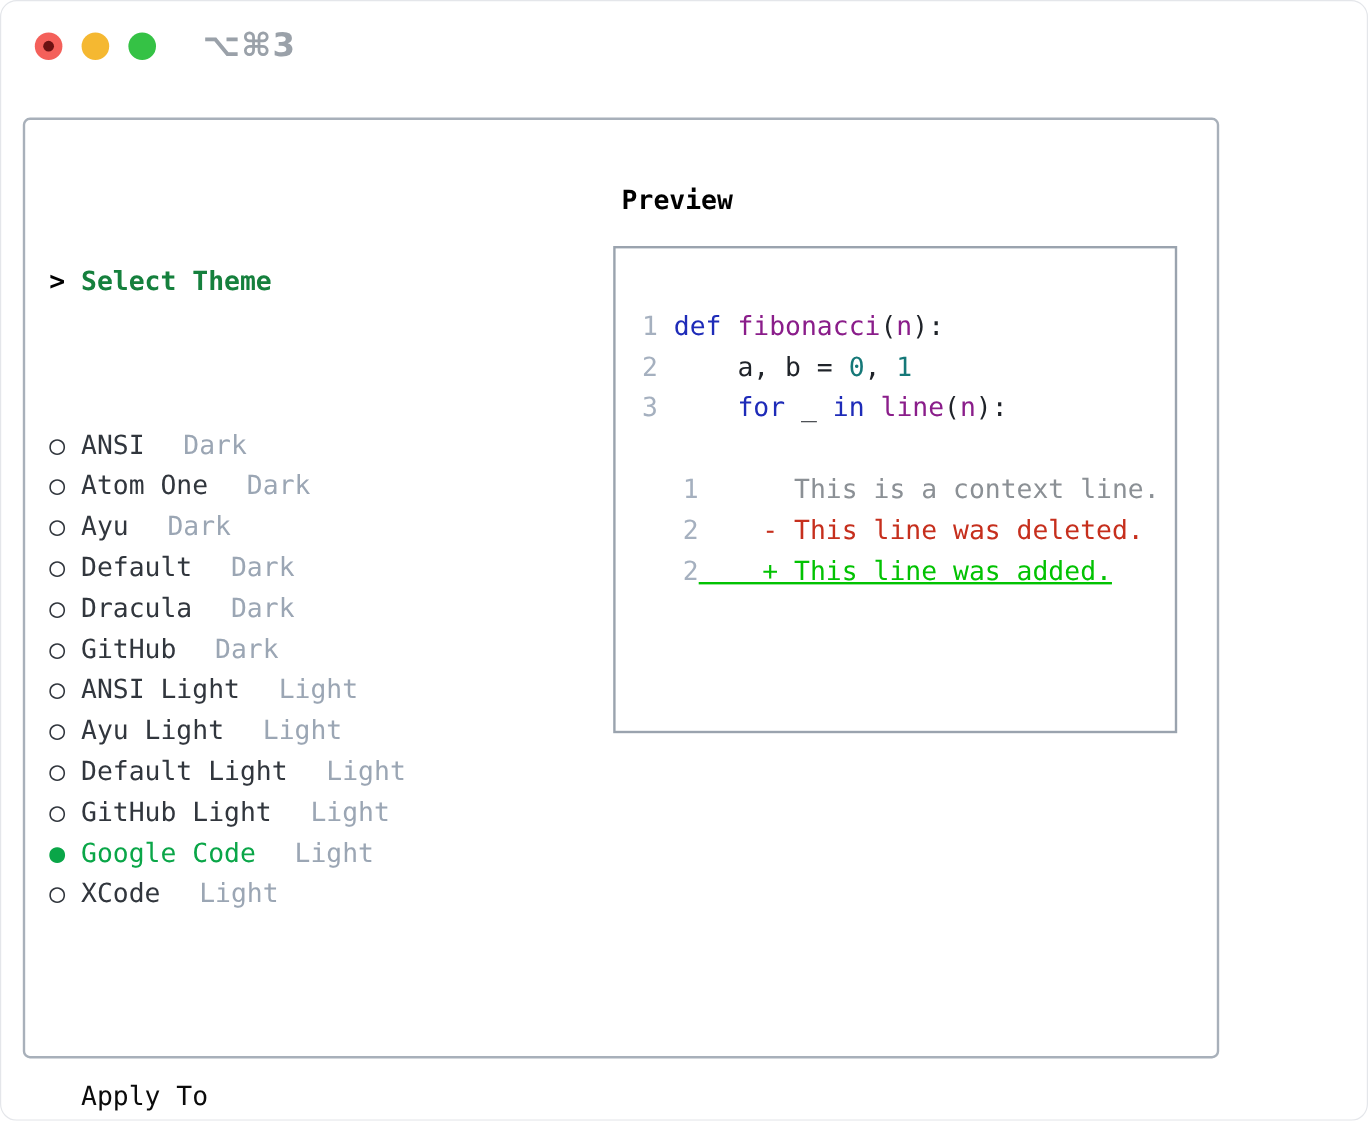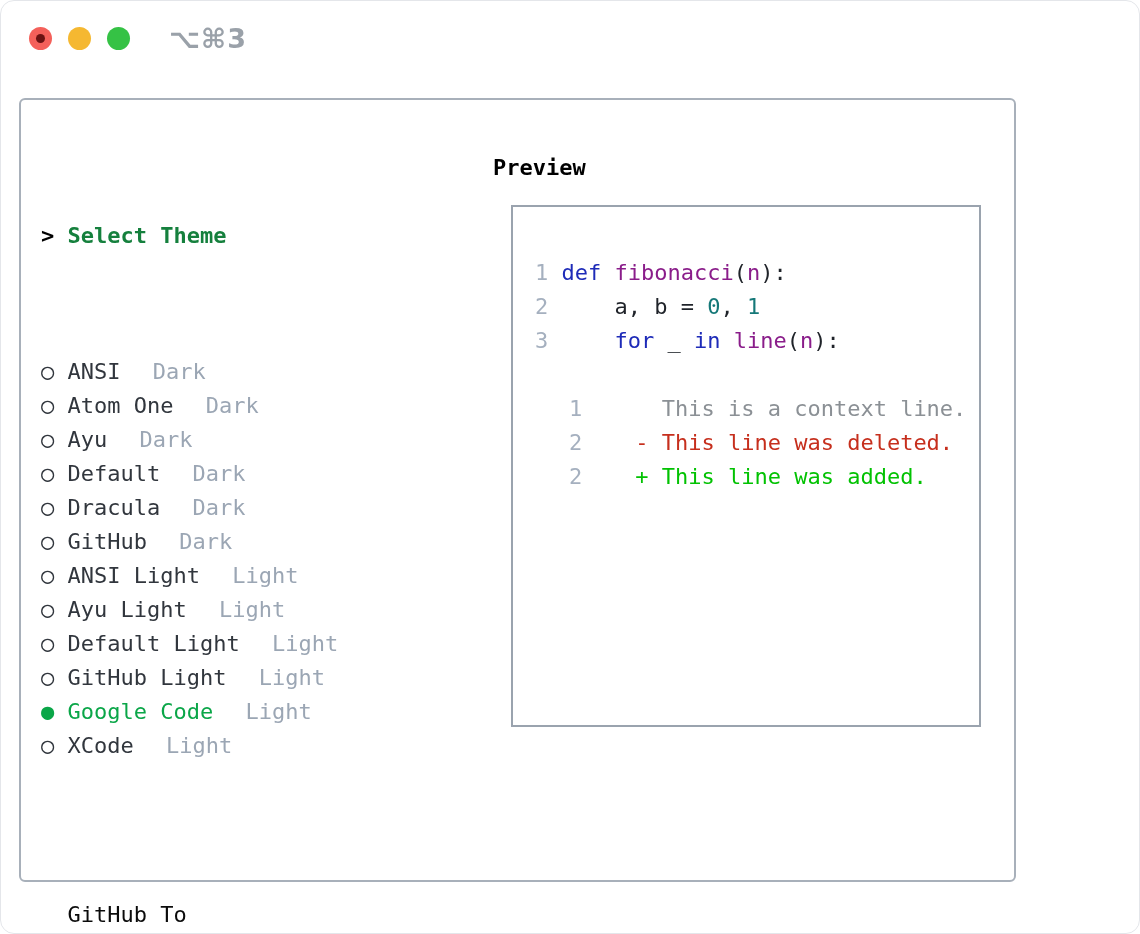--- a/index.html
+++ b/index.html
@@ -43,38 +43,38 @@
   .hdr-label  { font-weight: bold; color: #15803d; }
   .bullet { color: var(--text-dark); }
   .bullet.sel { color: var(--select-green); }
   .t-name { color: var(--text-dark); }
   .t-name.sel { color: var(--select-green); }
   .t-tag  { color: var(--tag-gray); margin-left: 19px; }
   .apply-header { color: #0b0b0b; margin-top: 33px; padding-left: 2ch; }
 
   
   .preview-label {
-    position: absolute; left: 472px; top: 51px;
+    position: absolute; left: 497px; top: 51px;
     font-size: 22px; line-height: 34px; font-weight: bold; color: #000; text-align: center;
   }
   .preview-box {
-    position: absolute; left: 490px; top: 105px; width: 470px; height: 522px;
+    position: absolute; left: 490px; top: 105px; width: 470px; height: 406px;
     border: 2px solid var(--box-border); background: #fff;
     padding: 49px 0 0 22px; overflow: hidden;
   }
   .cl { font-size: 22px; line-height: 34px; white-space: pre; }
   .ln { color: var(--lineno); }
   .seg-pl  { color: var(--code-plain); }
   .seg-kw  { color: var(--code-kw); }
   .seg-fn  { color: var(--code-fn); }
   .seg-num { color: var(--code-num); }
   .diff-block { margin-top: 34px; margin-left: 34px; }
   .seg-ctx { color: var(--diff-ctx); }
   .seg-del { color: var(--diff-del); }
-  .seg-add { color: var(--diff-add); }
+  .seg-add { color: var(--diff-add); text-decoration: underline; }
 </style>
 </head>
 <body>
 
 <div class="window">
 
   <div class="titlebar">
     <div class="lights">
       <button class="light red"></button>
       <button class="light yellow"></button>
@@ -83,21 +83,21 @@
     <div class="win-title">⌥⌘3</div>
   </div>
 
   <div class="panel">
 
     <div class="left-col">
       <div class="row"><span class="hdr-prefix">&gt;</span><span> </span><span class="hdr-label">Select Theme</span></div>
 
       <div id="theme-list"><div class="row"><span class="bullet">○</span><span class="t-name"> ANSI</span><span class="t-tag"> Dark</span></div><div class="row"><span class="bullet">○</span><span class="t-name"> Atom One</span><span class="t-tag"> Dark</span></div><div class="row"><span class="bullet">○</span><span class="t-name"> Ayu</span><span class="t-tag"> Dark</span></div><div class="row"><span class="bullet">○</span><span class="t-name"> Default</span><span class="t-tag"> Dark</span></div><div class="row"><span class="bullet">○</span><span class="t-name"> Dracula</span><span class="t-tag"> Dark</span></div><div class="row"><span class="bullet">○</span><span class="t-name"> GitHub</span><span class="t-tag"> Dark</span></div><div class="row"><span class="bullet">○</span><span class="t-name"> ANSI Light</span><span class="t-tag"> Light</span></div><div class="row"><span class="bullet">○</span><span class="t-name"> Ayu Light</span><span class="t-tag"> Light</span></div><div class="row"><span class="bullet">○</span><span class="t-name"> Default Light</span><span class="t-tag"> Light</span></div><div class="row"><span class="bullet">○</span><span class="t-name"> GitHub Light</span><span class="t-tag"> Light</span></div><div class="row"><span class="bullet sel">●</span><span class="t-name sel"> Google Code</span><span class="t-tag"> Light</span></div><div class="row"><span class="bullet">○</span><span class="t-name"> XCode</span><span class="t-tag"> Light</span></div></div>
 
-      <div class="apply-header">GitHub To</div>
+      <div class="apply-header">Apply To</div>
 
       
 
       
     </div>
 
     <div class="preview-label">Preview</div>
 
     <div class="preview-box">
       <div id="code-lines">

